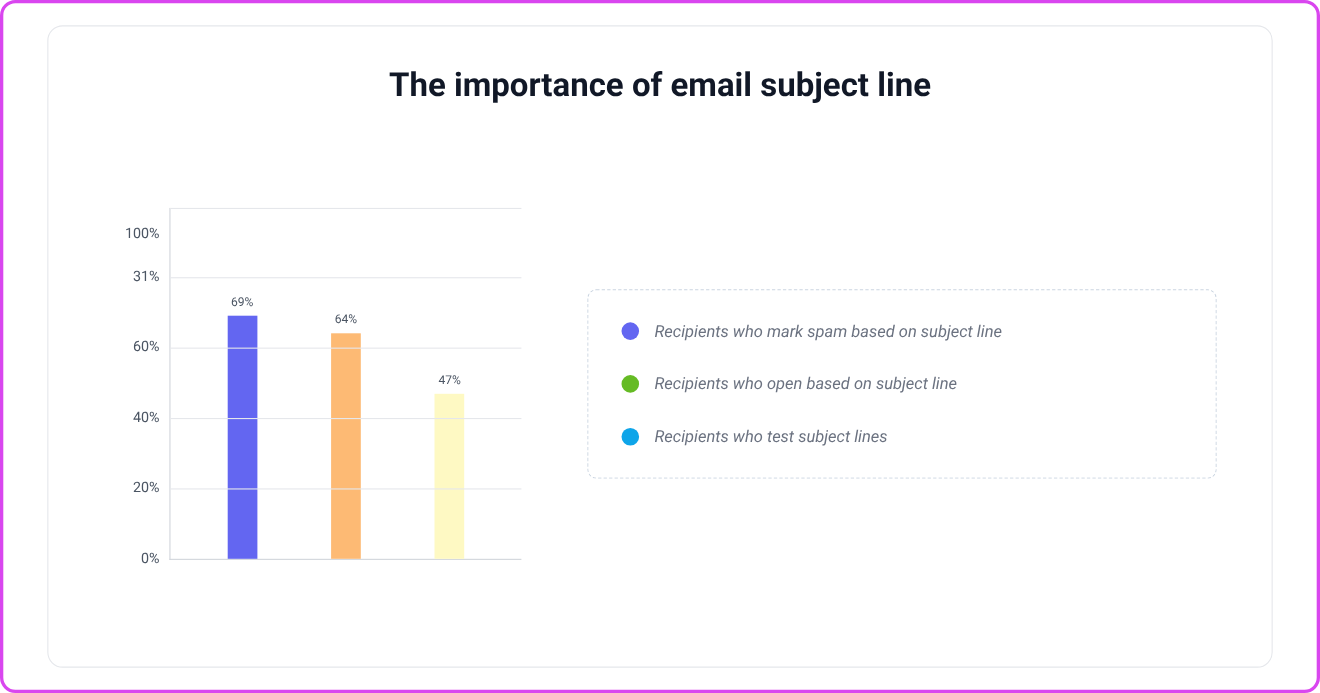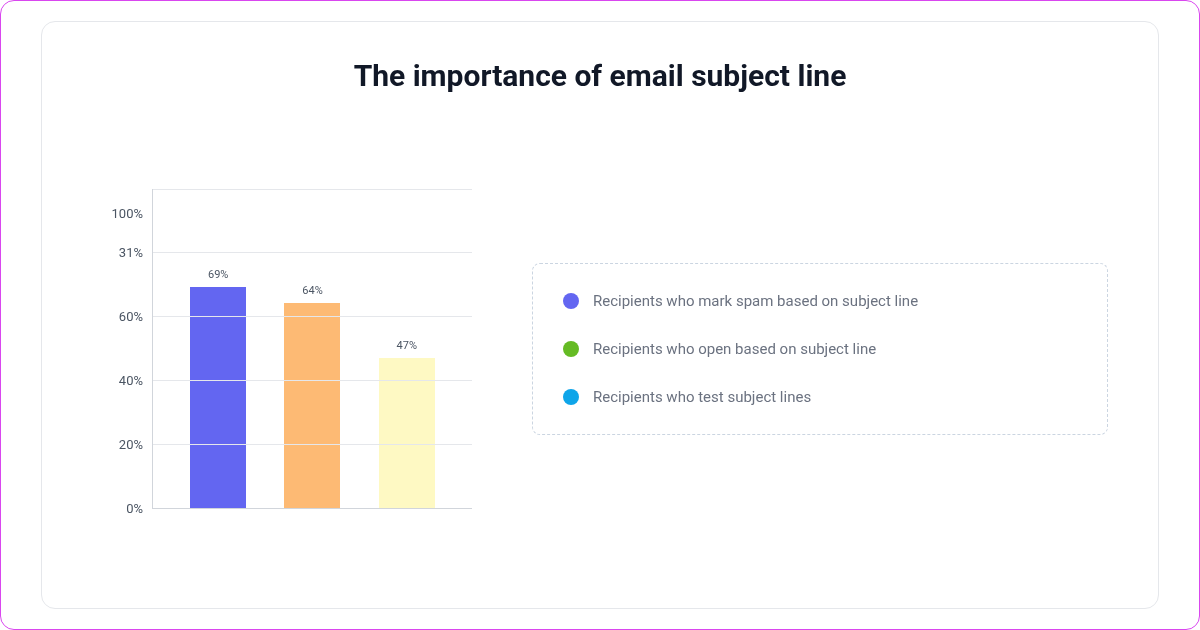--- a/index.html
+++ b/index.html
@@ -1,19 +1,19 @@
 <!DOCTYPE html>
 <html><head>
 <meta charset="utf-8">
 <style>
   * { box-sizing: border-box; margin: 0; padding: 0; }
   html, body { width: 1200px; height: 630px; font-family: -apple-system, BlinkMacSystemFont, "Segoe UI", Roboto, Helvetica, Arial, sans-serif; background: #ffffff; }
   .outer {
     width: 1200px; height: 630px;
-    border: 1px solid #d946ef;
+    border: 3px solid #d946ef;
     border-radius: 14px;
     padding: 20px 40px;
     display: flex; align-items: stretch; justify-content: center;
   }
   .card {
     width: 100%; height: 100%;
     border: 1px solid #e5e7eb;
     border-radius: 14px;
     padding: 36px 50px 40px 50px;
     display: flex; flex-direction: column;
@@ -73,21 +73,21 @@
   }
   .bar-slot {
     flex: 1;
     display: flex;
     justify-content: center;
     align-items: flex-end;
     height: 100%;
     position: relative;
   }
   .bar {
-    width: 56px;
+    width: 27px;
     position: relative;
     text-align: center;
   }
   .bar-label {
     position: absolute;
     bottom: 100%;
     left: 50%;
     transform: translateX(-50%);
     margin-bottom: 6px;
     font-size: 11px;
@@ -101,20 +101,21 @@
     border-radius: 8px;
     padding: 28px 30px;
     display: flex;
     flex-direction: column;
     gap: 30px;
   }
   .legend-row {
     display: flex;
     align-items: center;
     gap: 14px;
+    font-style: italic;
   }
   .swatch {
     width: 16px; height: 16px;
     border-radius: 50%;
     flex: 0 0 auto;
   }
   .legend-label {
     font-size: 15px;
     color: #6b7280;
   }

